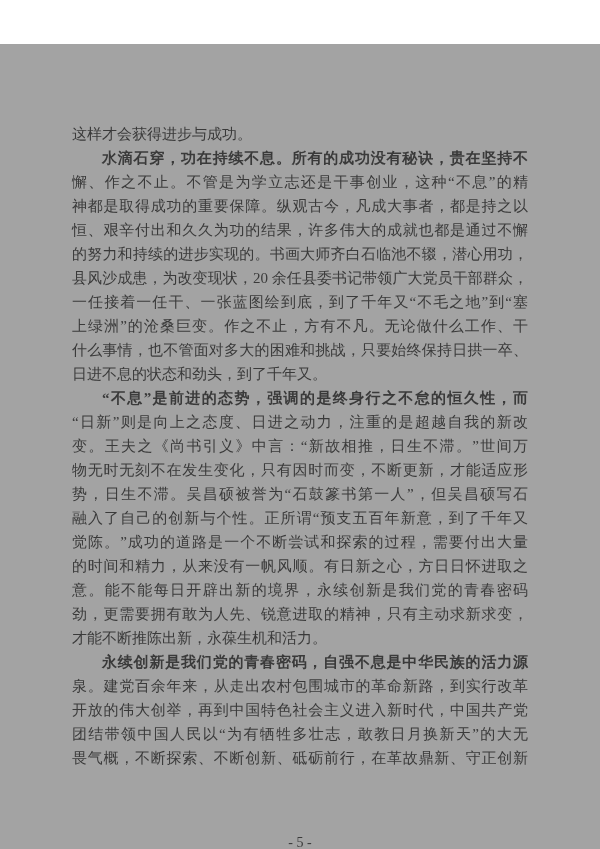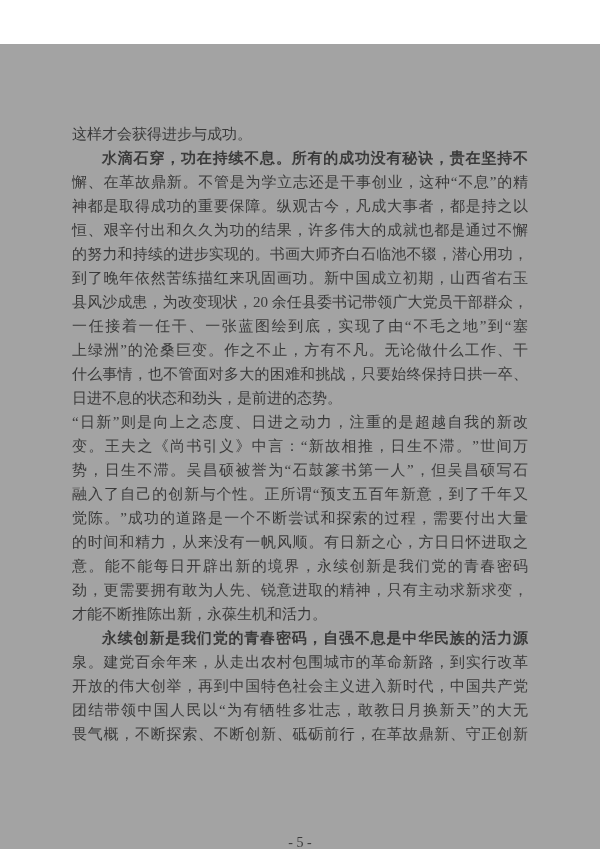--- a/index.html
+++ b/index.html
@@ -50,32 +50,33 @@
     line-height: 20px;
   }
 </style>
 </head>
 <body>
 
 <div class="page" style="color: rgb(58, 58, 58); background: #a3a3a3; margin-top: 44px;">
   <div class="body-block" id="document-body">
       <div class="text-line nowrap">这样才会获得进步与成功。</div>
       <div class="text-line ind fill">水滴石穿，功在持续不息。所有的成功没有秘诀，贵在坚持不</div>
-      <div class="text-line fill">懈、在革故鼎新。不管是为学立志还是干事创业，这种“不息”的精</div>
+      <div class="text-line fill">懈、作之不止。不管是为学立志还是干事创业，这种“不息”的精</div>
       <div class="text-line fill">神都是取得成功的重要保障。纵观古今，凡成大事者，都是持之以</div>
       <div class="text-line fill">恒、艰辛付出和久久为功的结果，许多伟大的成就也都是通过不懈</div>
       <div class="text-line fill">的努力和持续的进步实现的。书画大师齐白石临池不辍，潜心用功，</div>
-      <div class="text-line fill">到了晚年依然苦练描红来巩固画功。新中国成立初期，山西省右玉</div>
       <div class="text-line fill">县风沙成患，为改变现状，20 余任县委书记带领广大党员干部群众，</div>
-      <div class="text-line fill">一任接着一任干、一张蓝图绘到底，实现了由“不毛之地”到“塞</div>
+      <div class="text-line fill">一任接着一任干、一张蓝图绘到底，到了千年又“不毛之地”到“塞</div>
       <div class="text-line fill">上绿洲”的沧桑巨变。作之不止，方有不凡。无论做什么工作、干</div>
       <div class="text-line fill">什么事情，也不管面对多大的困难和挑战，只要始终保持日拱一卒、</div>
-      <div class="text-line nowrap">日进不息的状态和劲头，是前进的态势。</div>
+      <div class="text-line nowrap">日进不息的状态和劲头，到了千年又。</div>
+      <div class="text-line ind fill">“不息”是前进的态势，强调的是终身行之不怠的恒久性，而</div>
       <div class="text-line fill">“日新”则是向上之态度、日进之动力，注重的是超越自我的新改</div>
       <div class="text-line fill">变。王夫之《尚书引义》中言：“新故相推，日生不滞。”世间万</div>
+      <div class="text-line fill">物无时无刻不在发生变化，只有因时而变，不断更新，才能适应形</div>
       <div class="text-line fill">势，日生不滞。吴昌硕被誉为“石鼓篆书第一人”，但吴昌硕写石</div>
       <div class="text-line fill">融入了自己的创新与个性。正所谓“预支五百年新意，到了千年又</div>
       <div class="text-line fill">觉陈。”成功的道路是一个不断尝试和探索的过程，需要付出大量</div>
       <div class="text-line fill">的时间和精力，从来没有一帆风顺。有日新之心，方日日怀进取之</div>
       <div class="text-line fill">意。能不能每日开辟出新的境界，永续创新是我们党的青春密码</div>
       <div class="text-line fill">劲，更需要拥有敢为人先、锐意进取的精神，只有主动求新求变，</div>
       <div class="text-line nowrap">才能不断推陈出新，永葆生机和活力。</div>
       <div class="text-line ind fill">永续创新是我们党的青春密码，自强不息是中华民族的活力源</div>
       <div class="text-line fill">泉。建党百余年来，从走出农村包围城市的革命新路，到实行改革</div>
       <div class="text-line fill">开放的伟大创举，再到中国特色社会主义进入新时代，中国共产党</div>

